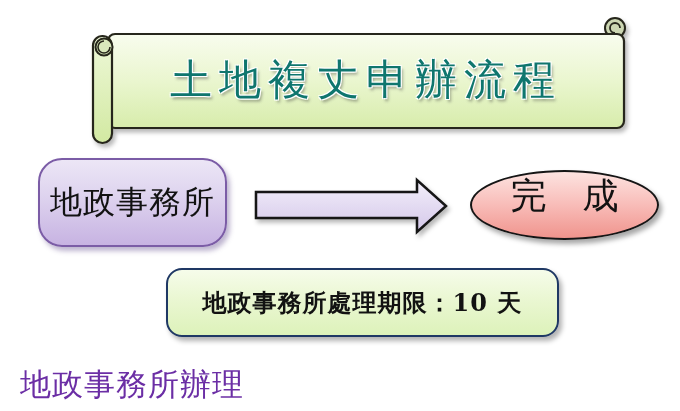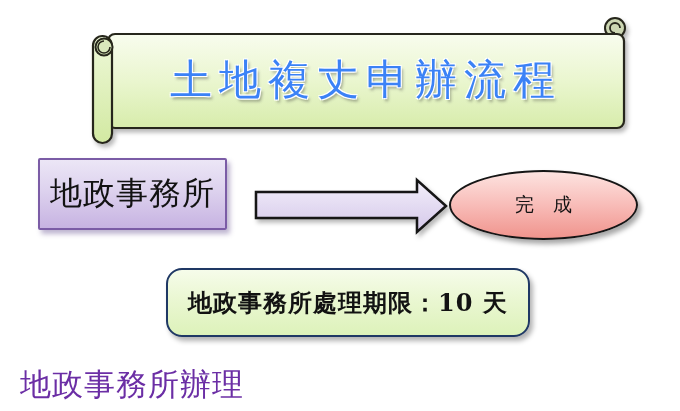--- a/index.html
+++ b/index.html
@@ -14,56 +14,56 @@
     position: absolute; left: 0; top: 0;
     width: 680px; height: 411px;
   }
   
   .banner-title {
     position: absolute;
     left: 108px; top: 54px; width: 516px; height: 52px;
     text-align: center;
     font-size: 42px; line-height: 52px;
     letter-spacing: 7px;
-    color: #3b82f6;
+    color: #0f766e;
     text-shadow:
       -1px -1px 0 #ffffff, 1px -1px 0 #ffffff,
       -1px 1px 0 #ffffff, 1px 1px 0 #ffffff,
       2px 3px 3px rgba(60,60,60,0.45);
     white-space: nowrap;
   }
   
   .office-box {
     position: absolute;
-    left: 38px; top: 158px; width: 189px; height: 72px;
+    left: 38px; top: 158px; width: 189px; height: 89px;
     border: 2.5px solid #7b5ca6;
-    border-radius: 2px;
+    border-radius: 24px;
     background: linear-gradient(to bottom, #ece6f6 0%, #ddd2ee 45%, #c7b3e2 100%);
     box-shadow: 3px 4px 5px rgba(110, 90, 150, 0.45);
     display: flex; align-items: center; justify-content: center;
     font-size: 32px; color: #121212;
     letter-spacing: 1px;
     white-space: nowrap;
   }
   
   .done-ellipse {
     position: absolute;
-    left: 449px; top: 170px; width: 189px; height: 70px;
+    left: 470px; top: 170px; width: 189px; height: 70px;
     border: 2.5px solid #151515;
     border-radius: 50%;
     background: linear-gradient(to bottom, #fde3e0 0%, #f8bcb8 50%, #f0948d 100%);
     box-shadow: 3px 4px 5px rgba(0,0,0,0.35);
-    display: flex; align-items: center; justify-content: center;
-    font-size: 19px; color: #121212;
+    display: flex; justify-content: center;
+    font-size: 36px; color: #121212;
     white-space: nowrap;
   }
   
   .deadline-box {
     position: absolute;
-    left: 166px; top: 268px; width: 364px; height: 69px;
+    left: 166px; top: 268px; width: 393px; height: 69px;
     border: 2.5px solid #1f3864;
     border-radius: 16px;
     background: linear-gradient(to bottom, #f6fcea 0%, #eaf7d2 45%, #ddf2ba 100%);
     box-shadow: 3px 4px 5px rgba(0,0,0,0.3);
     display: flex; align-items: center; justify-content: center;
     font-size: 24px; font-weight: 700; color: #121212;
     letter-spacing: 1px;
     white-space: nowrap;
   }
   

